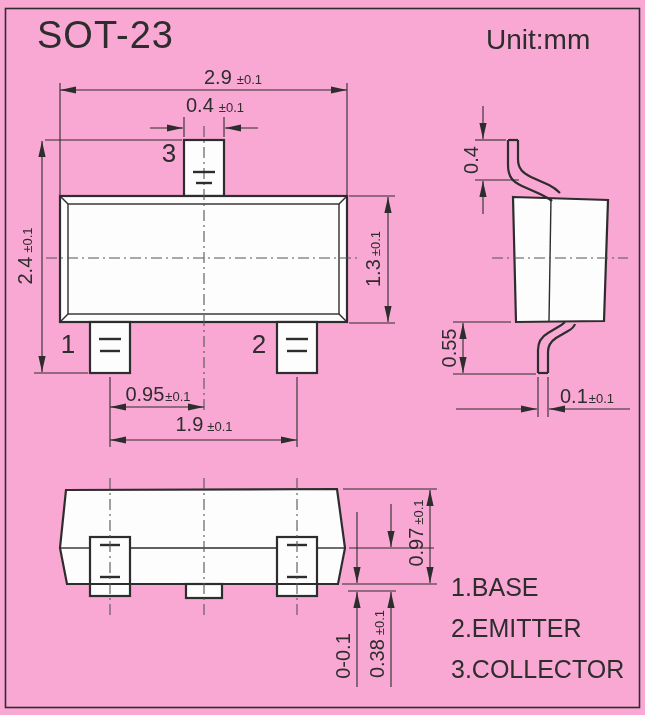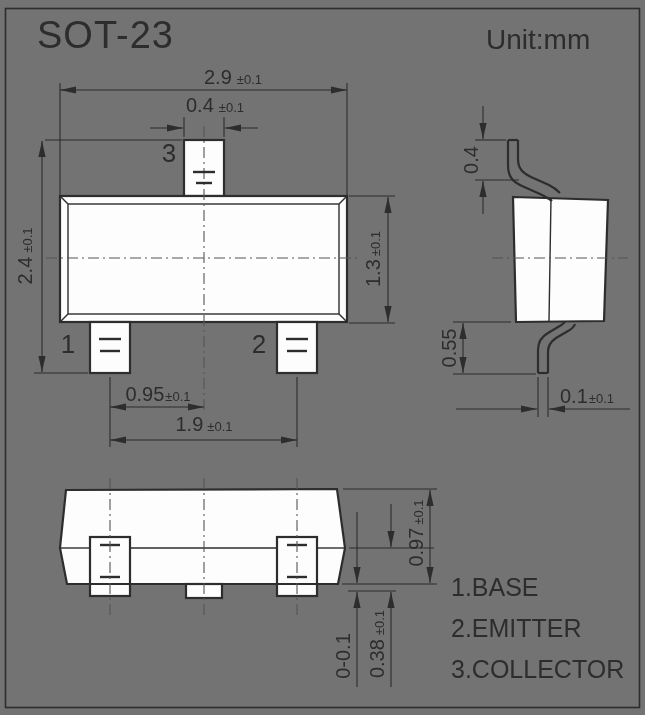--- a/index.html
+++ b/index.html
@@ -1,17 +1,17 @@
 <!DOCTYPE html>
 <html><head>
 <meta charset="utf-8">
 <style>
   html,body{margin:0;padding:0;background:#e8e8e8;}
   .page{
-    width:645px;height:715px;position:relative;background:#737373;
+    width:645px;height:715px;position:relative;background:#f9a8d4;
     font-family:"Liberation Sans", sans-serif;
     overflow:hidden;
   }
   svg{display:block;}
   text{fill:#2d2d2d;}
   .title{font-size:38px;letter-spacing:1px;}
   .unit{font-size:28px;}
   .legend{font-size:25px;}
   .pinlab{font-size:26px;}
   .dim{font-size:20px;}

